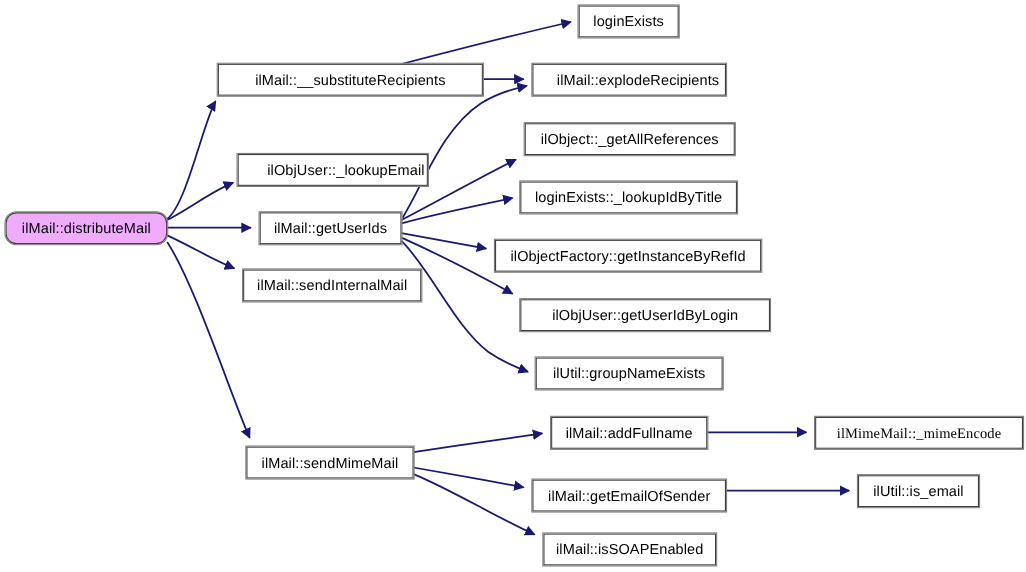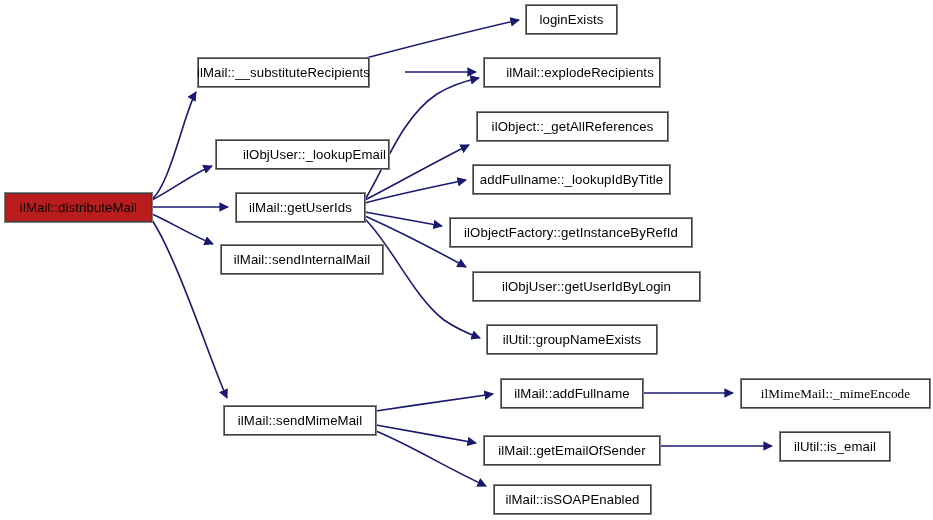--- a/index.html
+++ b/index.html
@@ -33,21 +33,22 @@
     outline: 1px solid #808080;
     outline-offset: 0px;
     color: #000000;
     font-size: 13.2px;
     line-height: 1;
     letter-spacing: 0.1px;
     white-space: nowrap;
     z-index: 2;
   }
   .node.root {
-    background: #b91c1c;
+    background: #f0abfc;
+    border-radius: 10px;
   }
   .node-label {
     display: block;
     padding: 0 6px;
   }
 </style>
 </head>
 <body>
 
 <div id="callgraph">
@@ -75,21 +76,21 @@
         <path d="M376,425 C405,430 443,437 476,443" fill="none" stroke="#191970" stroke-width="1.6" marker-end="url(#arrow)"></path>
         <path d="M376,431 C414,447 443,466 486,486" fill="none" stroke="#191970" stroke-width="1.6" marker-end="url(#arrow)"></path>
         <path d="M643,393 L733,393" fill="none" stroke="#191970" stroke-width="1.6" marker-end="url(#arrow)"></path>
         <path d="M660,446 L772,446" fill="none" stroke="#191970" stroke-width="1.6" marker-end="url(#arrow)"></path>
       </g>
   </svg>
   <div id="nodes-group">
       <div class="node root" style="left: 5px; top: 193px; width: 147px; height: 29px;">
         <span class="node-label">ilMail::distributeMail</span>
       </div>
-      <div class="node" style="left: 198px; top: 58px; width: 171px; height: 29px;">
+      <div class="node" style="left: 198px; top: 58px; width: 241px; height: 29px;">
         <span class="node-label">ilMail::__substituteRecipients</span>
       </div>
       <div class="node" style="left: 216px; top: 140px; width: 173px; height: 29px; padding-left: 24px;">
         <span class="node-label">ilObjUser::_lookupEmail</span>
       </div>
       <div class="node" style="left: 236px; top: 193px; width: 129px; height: 29px;">
         <span class="node-label">ilMail::getUserIds</span>
       </div>
       <div class="node" style="left: 221px; top: 245px; width: 162px; height: 29px;">
         <span class="node-label">ilMail::sendInternalMail</span>
@@ -100,21 +101,21 @@
       <div class="node" style="left: 526px; top: 5px; width: 91px; height: 29px;">
         <span class="node-label">loginExists</span>
       </div>
       <div class="node" style="left: 484px; top: 58px; width: 176px; height: 29px; padding-left: 16px;">
         <span class="node-label">ilMail::explodeRecipients</span>
       </div>
       <div class="node" style="left: 477px; top: 112px; width: 191px; height: 29px;">
         <span class="node-label">ilObject::_getAllReferences</span>
       </div>
       <div class="node" style="left: 473px; top: 165px; width: 197px; height: 29px;">
-        <span class="node-label">addFullname::_lookupIdByTitle</span>
+        <span class="node-label">loginExists::_lookupIdByTitle</span>
       </div>
       <div class="node" style="left: 450px; top: 218px; width: 242px; height: 29px;">
         <span class="node-label">ilObjectFactory::getInstanceByRefId</span>
       </div>
       <div class="node" style="left: 473px; top: 272px; width: 227px; height: 29px;">
         <span class="node-label">ilObjUser::getUserIdByLogin</span>
       </div>
       <div class="node" style="left: 487px; top: 325px; width: 170px; height: 29px;">
         <span class="node-label">ilUtil::groupNameExists</span>
       </div>

